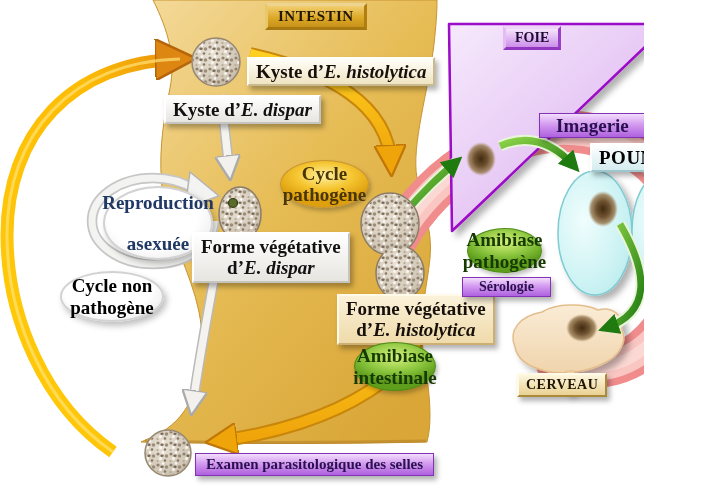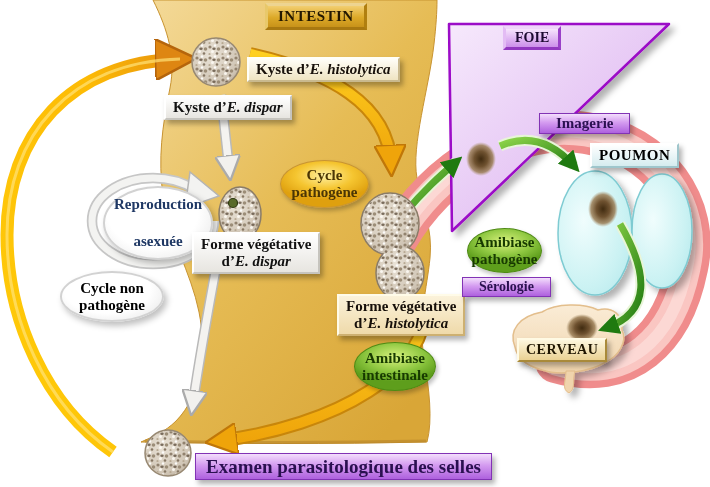--- a/index.html
+++ b/index.html
@@ -1,47 +1,47 @@
 <!DOCTYPE html>
 <html><head>
 <meta charset="utf-8">
 <style>
   html,body{margin:0;padding:0;background:#fff;}
-  #canvas{position:relative;width:710px;height:487px;background:#fff;overflow:hidden;
+  #canvas{position:relative;width:644px;height:487px;background:#fff;overflow:hidden;
           font-family:"Liberation Serif","DejaVu Serif",serif;}
   #canvas svg{position:absolute;left:0;top:0;}
-  .lbl{position:absolute;font-weight:bold;font-size:15px;line-height:1.12;white-space:nowrap;z-index:5;}
+  .lbl{position:absolute;font-weight:bold;font-size:19px;line-height:1.12;white-space:nowrap;z-index:5;}
   .bx{padding:2px 7px;box-shadow:3px 4px 5px rgba(0,0,0,.3);}
   .box-cream{background:linear-gradient(180deg,#FFFEF8,#EFE4C2);border:2px solid;
              border-color:#FFFFF8 #C9B98E #C9B98E #FFFFF8;color:#17100a;}
   .box-white{background:linear-gradient(180deg,#FFFFFF,#E7E5E0);border:2px solid;
              border-color:#FFF #C6C4BE #C6C4BE #FFF;color:#111;}
   .box-tan{background:linear-gradient(180deg,#FBF2DA,#EFDAAA);border:2px solid;
            border-color:#FFFBE8 #CDB071 #CDB071 #FFFBE8;color:#17100a;text-align:center;}
   .box-purple{background:linear-gradient(180deg,#F3DEFC 0%,#D49BF0 45%,#AE61DE 100%);
               border:1px solid #8233B5;color:#2A1050;box-shadow:3px 4px 5px rgba(0,0,0,.3);padding:1px 16px;}
   .box3d-gold{background:linear-gradient(180deg,#F2CE70 0%,#DCA928 55%,#C8921A 100%);
               border:3px solid;border-color:#EDD491 #B07F10 #A87810 #E8C86A;color:#241800;
               text-align:center;letter-spacing:.5px;font-size:15px;padding:2px 10px;}
   .box3d-purple{background:linear-gradient(180deg,#F6E4FC,#CC8FEA);border:3px solid;
               border-color:#EFD4FA #9940C8 #9238C0 #E3BCF4;color:#1C0A30;padding:1px 9px;font-size:14px;}
   .box-poumon{background:linear-gradient(180deg,#FFFFFF,#D5ECEF);border:2px solid;
               border-color:#FFF #9FC6CC #9FC6CC #FFF;color:#000;letter-spacing:.5px;}
   .box-cerveau{background:linear-gradient(180deg,#FDF6DE,#EAD193);border:2px solid;
-              border-color:#FFFAE4 #A98A3A #A98A3A #FFFAE4;color:#201602;letter-spacing:.5px;font-size:14px;}
+              border-color:#FFFAE4 #A98A3A #A98A3A #FFFAE4;color:#201602;letter-spacing:.5px;font-size:14px;margin-top:35px;}
   .ell{border-radius:50%;display:flex;flex-direction:column;align-items:center;justify-content:center;
        text-align:center;white-space:nowrap;}
   .ell-gold{background:radial-gradient(ellipse 60% 52% at 50% 32%,#FFF0A0,#F5C530 55%,#DFA00E);
             border:1.5px solid #C89432;color:#4A3505;box-shadow:2px 3px 4px rgba(0,0,0,.25);}
   .ell-green{background:radial-gradient(ellipse 62% 52% at 50% 30%,#D9F27E,#8CC63F 60%,#5E9E1C);
              border:1.5px solid #4E8A14;color:#173A00;box-shadow:2px 3px 4px rgba(0,0,0,.25);}
   .ell-white{background:radial-gradient(ellipse at 45% 35%,#FFFFFF 55%,#E2E2E2);
              border:2px solid #D2D2D2;color:#000;box-shadow:3px 4px 6px rgba(0,0,0,.25);}
   .navy{color:#1F3864;gap:20px;}
-  .exam{font-size:19px;padding:2px 10px;}
+  .exam{font-size:15px;padding:2px 10px;}
   i{font-style:italic;}
 </style>
 </head>
 <body>
 
 <div id="canvas">
 
 <svg width="710" height="487" viewBox="0 0 710 487">
   <defs>
     <linearGradient id="gInt" x1="0" y1="0" x2="0.8" y2="1">

